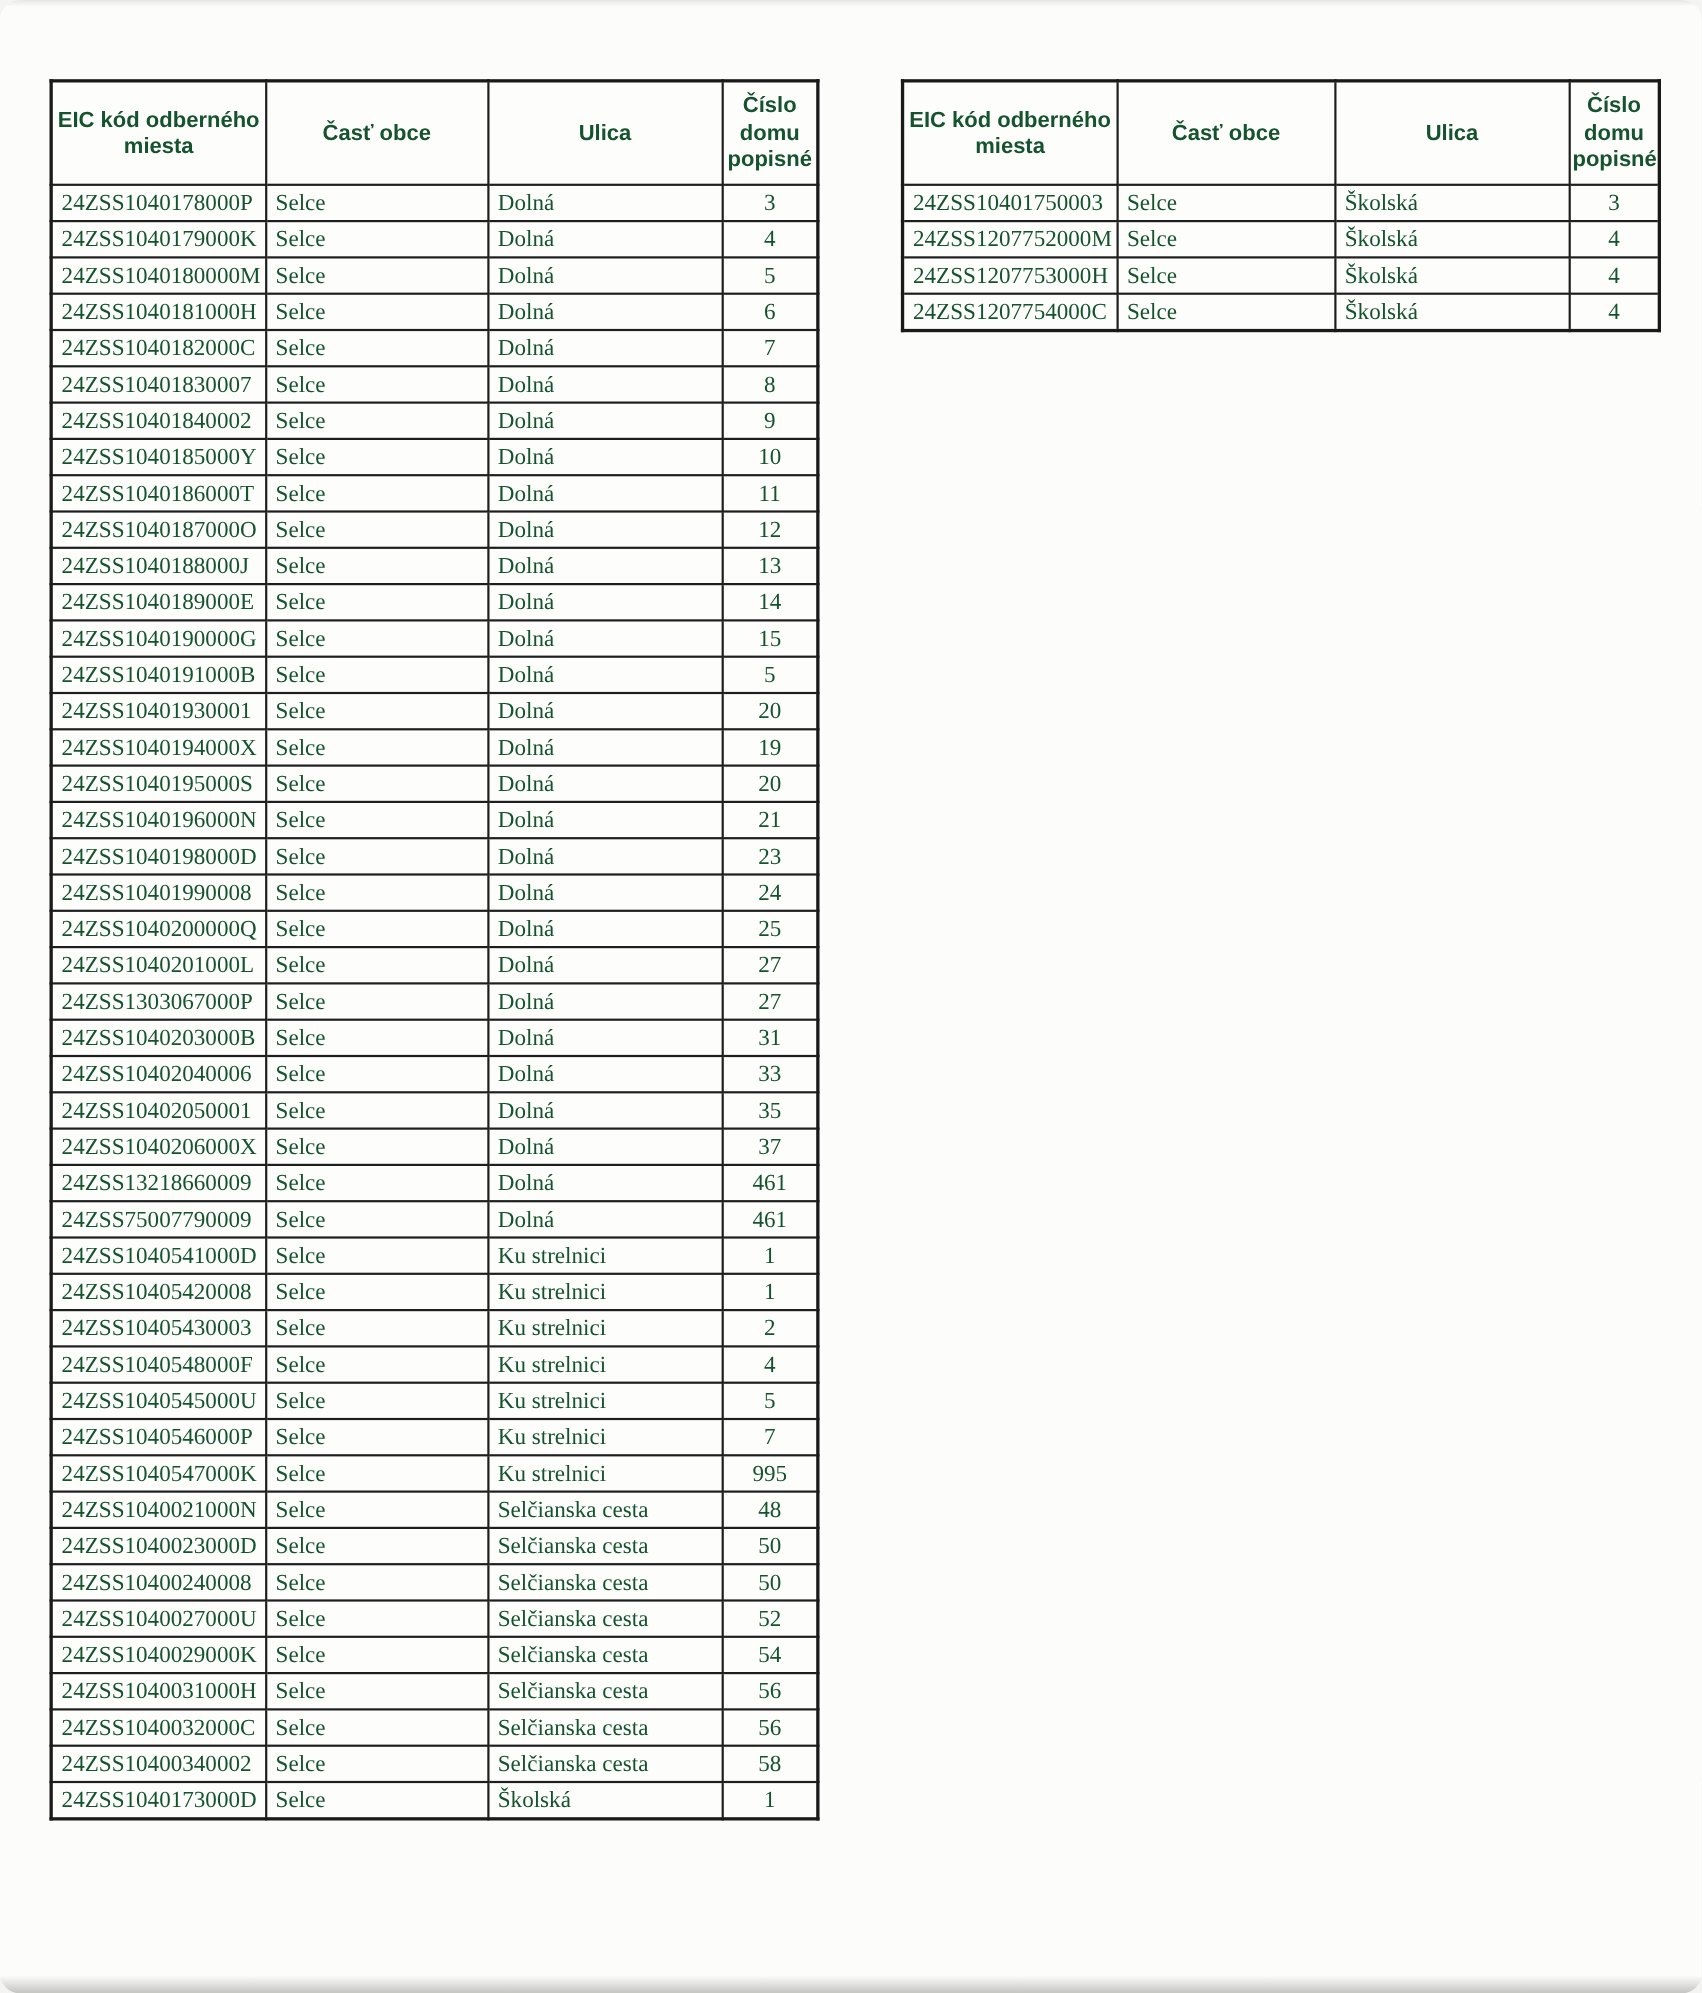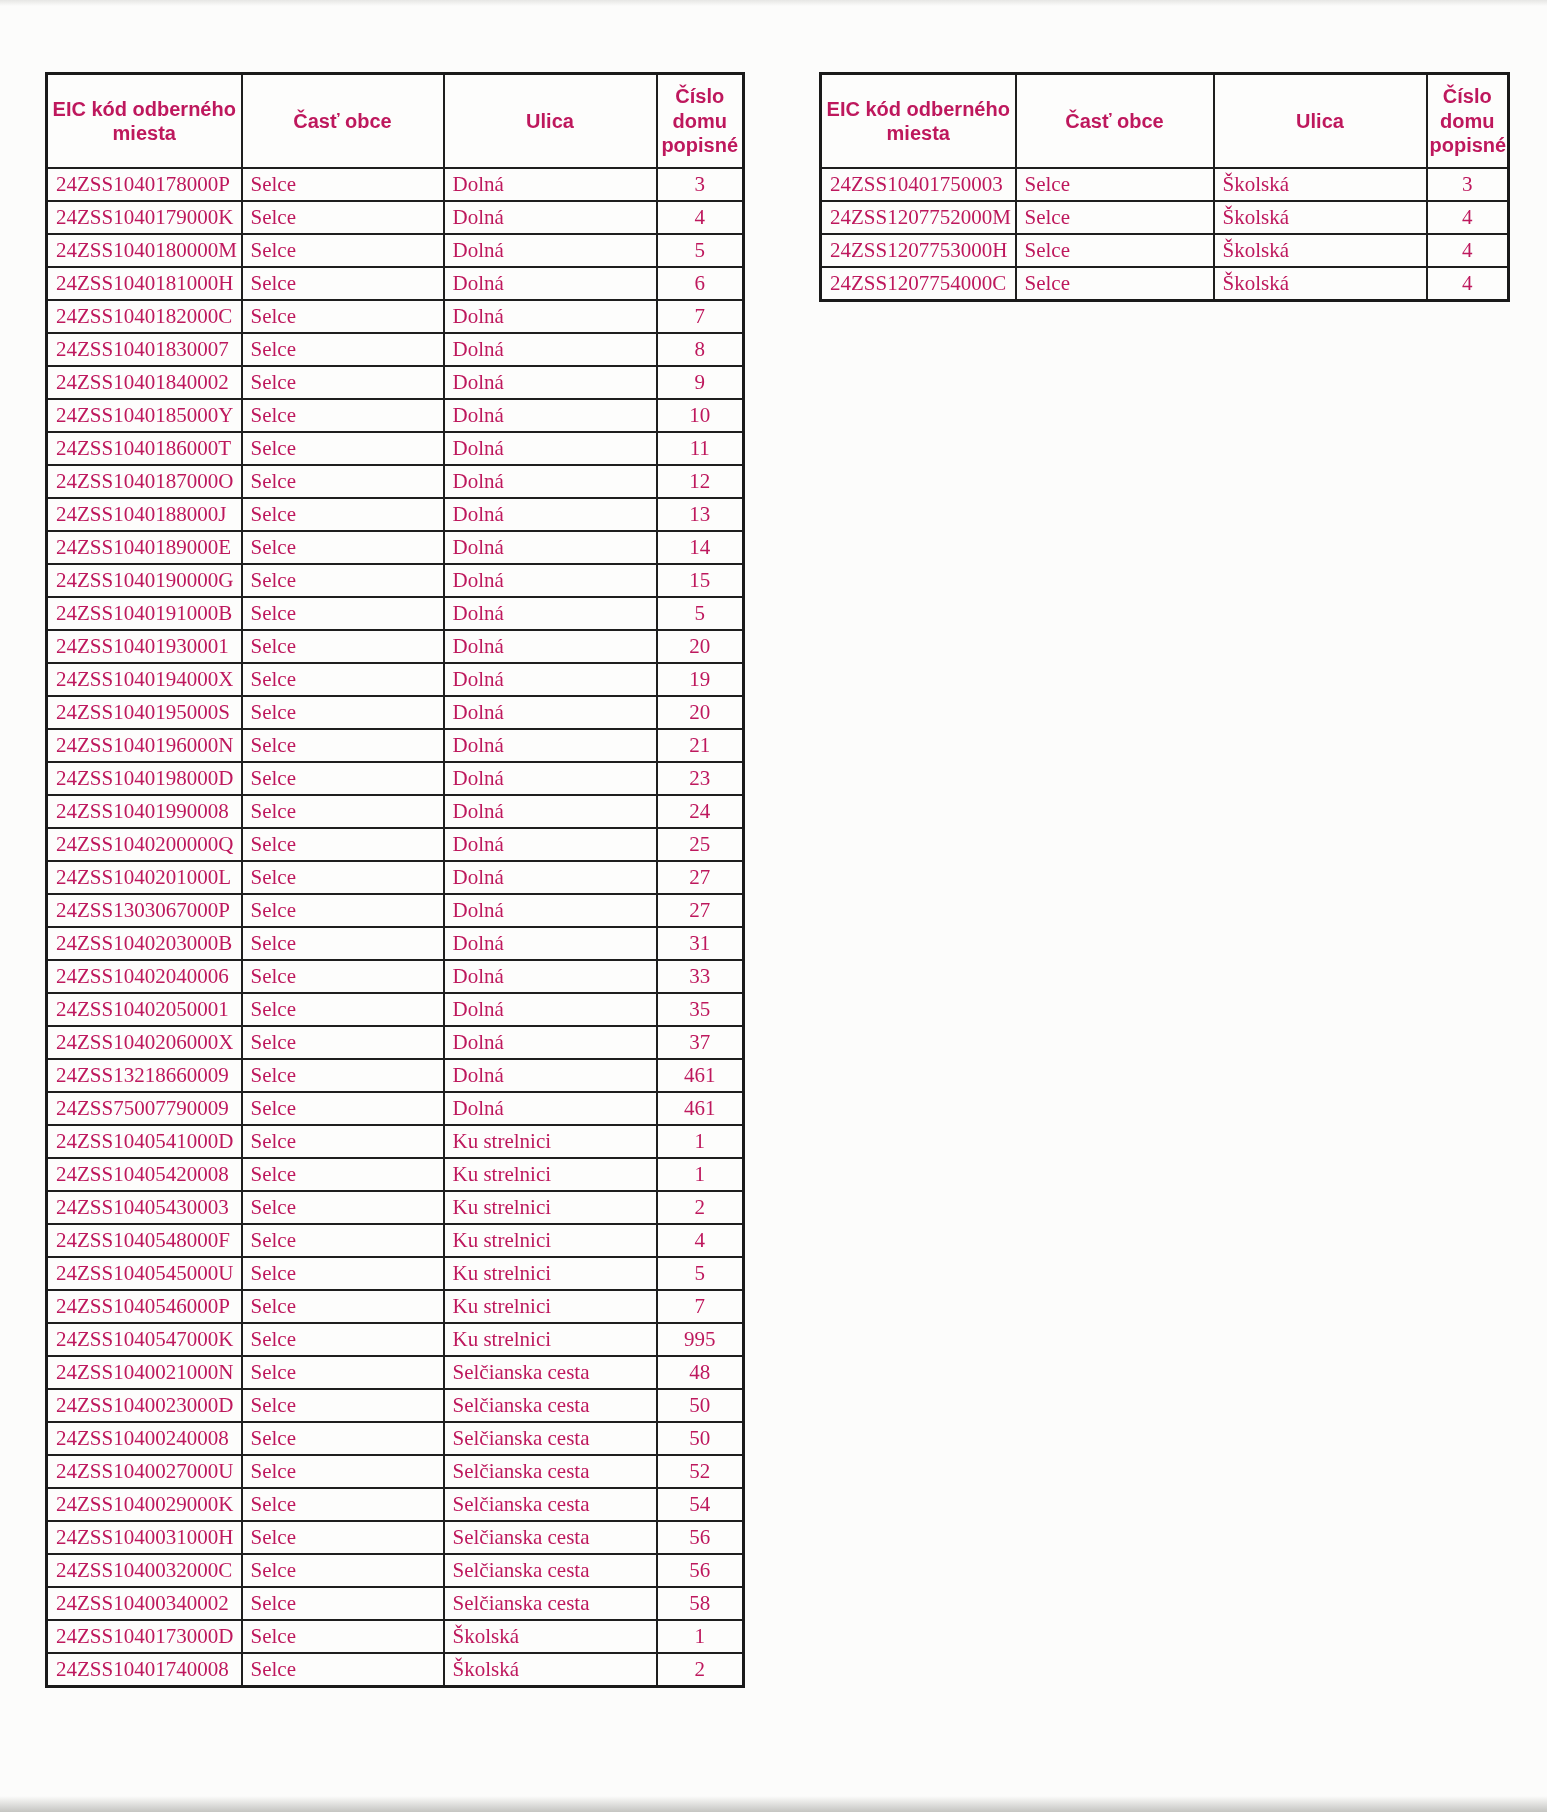--- a/index.html
+++ b/index.html
@@ -7,21 +7,22 @@
     padding: 0;
     background: #f4f4f2;
   }
   .page {
     position: relative;
     width: 1547px;
     height: 1812px;
     background: #fcfcfb;
     overflow: hidden;
     font-family: "Liberation Serif", serif;
-    color: #be185d;
+    color: #14532d;
+    border-radius: 18px;
   }
   table.eic {
     position: absolute;
     border-collapse: collapse;
     table-layout: fixed;
     background: #fdfdfc;
   }
   table.eic th, table.eic td {
     border: 2px solid #1e1e1e;
     overflow: hidden;
@@ -355,26 +356,20 @@
           <td>Selce</td>
           <td>Selčianska cesta</td>
           <td class="num">58</td>
         </tr>
         <tr>
           <td>24ZSS1040173000D</td>
           <td>Selce</td>
           <td>Školská</td>
           <td class="num">1</td>
         </tr>
-        <tr>
-          <td>24ZSS10401740008</td>
-          <td>Selce</td>
-          <td>Školská</td>
-          <td class="num">2</td>
-        </tr>
       </tbody>
   </table>
 
   <table class="eic" id="table-right">
     <colgroup>
       <col style="width:195px">
       <col style="width:198px">
       <col style="width:213px">
       <col style="width:82px">
     </colgroup>

